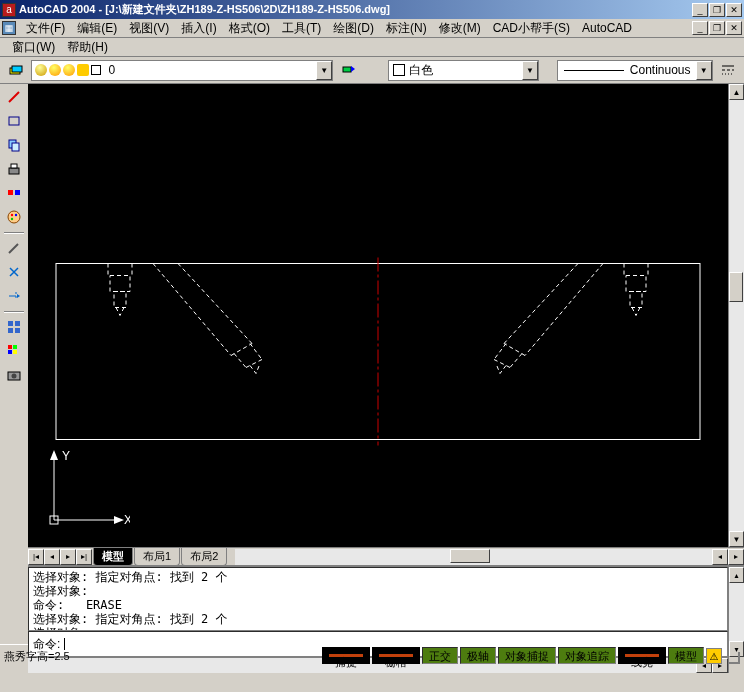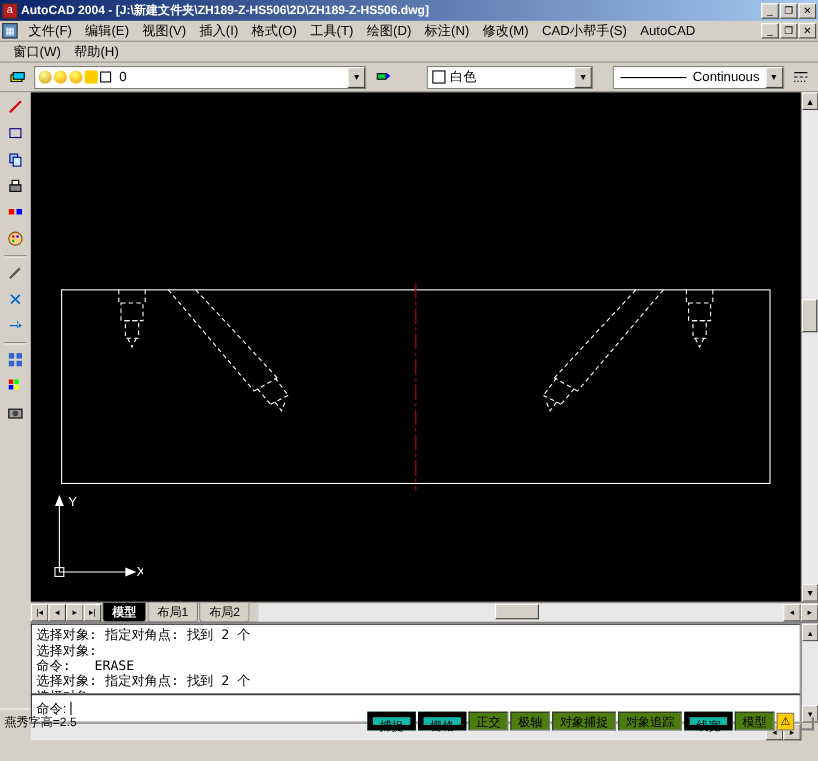--- a/index.html
+++ b/index.html
@@ -70,21 +70,21 @@
 .cmd-cursor { width: 1px; height: 12px; background: #000; animation: blink 1s step-end infinite; }
 @keyframes blink { 50% { opacity: 0; } }
 .cmd-vscroll { width: 16px; background: #d4d0c8; display: flex; flex-direction: column; border-left: 1px solid #808080; }
 .cmd-vscroll .sbtn { height: 16px; background: #d4d0c8; border: 1px solid #fff; border-right-color: #404040; border-bottom-color: #404040; display: flex; align-items: center; justify-content: center; font-size: 8px; }
 .cmd-hscroll { height: 16px; background: #d4d0c8; display: flex; border-top: 1px solid #808080; }
 .cmd-hscroll .sbtn { width: 16px; background: #d4d0c8; border: 1px solid #fff; border-right-color: #404040; border-bottom-color: #404040; display: flex; align-items: center; justify-content: center; font-size: 8px; }
 .cmd-hscroll .track { flex: 1; background: #e8e8e8; }
 
 .statusbar { height: 20px; background: #d4d0c8; display: flex; align-items: flex-end; border-top: 1px solid #fff; padding: 0 4px; gap: 2px; }
 .statusbar .field { border: 1px inset #808080; padding: 1px 6px; height: 17px; display: flex; align-items: center; font-size: 11px; }
-.statusbar .toggle { border: 5px solid #000000; padding: 1px 6px; height: 17px; background: #14b8a6; cursor: default; font-size: 11px; }
+.statusbar .toggle { border: 7px solid #000000; padding: 1px 6px; height: 17px; background: #c2410c; cursor: default; font-size: 11px; }
 .statusbar .toggle.pressed { border: 1px inset #808080; background: #4d7c0f; }
 .statusbar .spacer { flex: 1; }
 .status-icon { width: 16px; height: 16px; display: inline-flex; align-items: center; justify-content: center; background: #ffcc00; border: 1px solid #808080; font-size: 10px; }
 
 .ucs-icon { position: absolute; left: 12px; bottom: 10px; color: #fff; font-family: Arial; pointer-events: none; }
 
 svg.icon { width: 16px; height: 16px; }
 </style>
 </head>
 <body>

